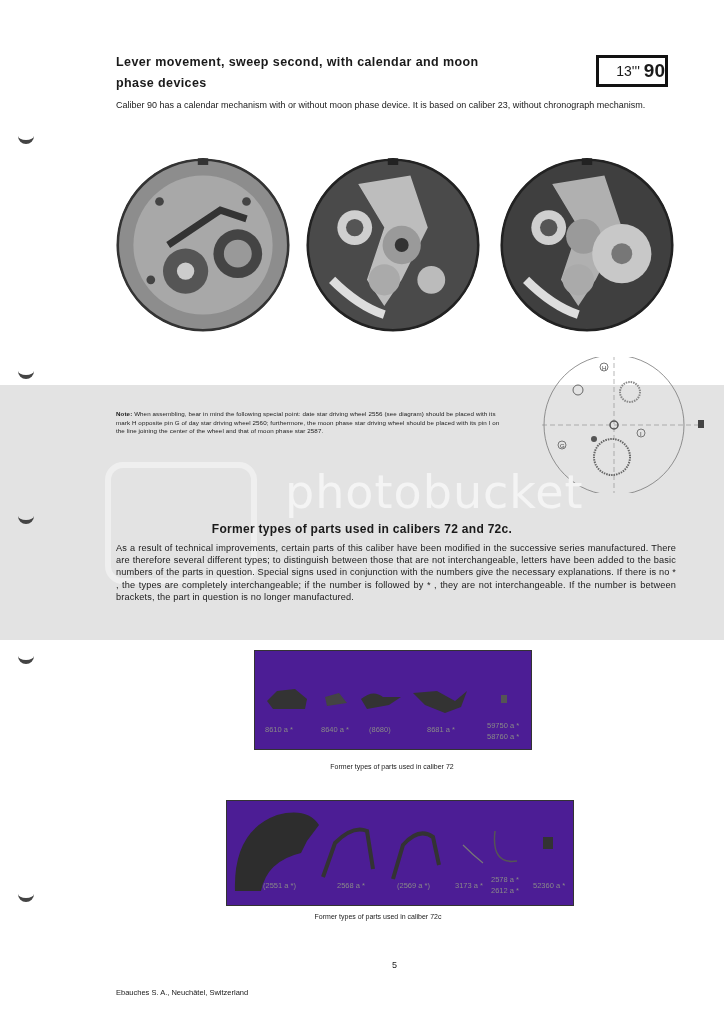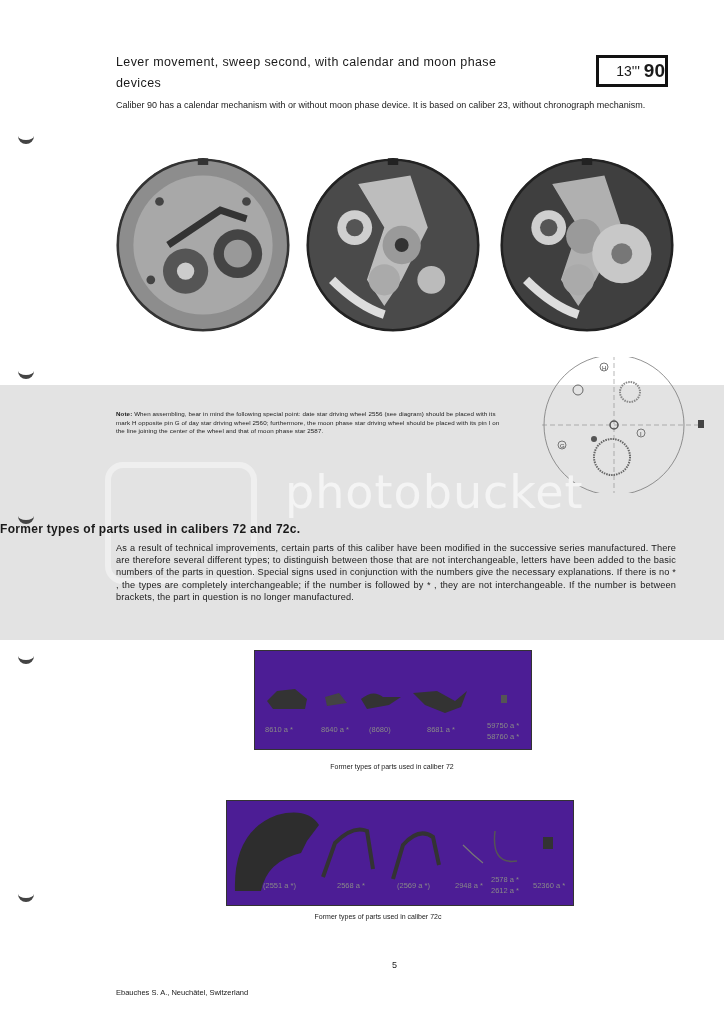--- a/index.html
+++ b/index.html
@@ -1,32 +1,32 @@
 <!DOCTYPE html>
 <html><head>
 <meta charset="utf-8">
 <style>
   html,body{margin:0;padding:0;}
   body{width:724px;height:1024px;background:#ffffff;position:relative;overflow:hidden;
        font-family:"Liberation Sans",sans-serif;color:#1a1a1a;}
   .band{position:absolute;left:0;top:385px;width:724px;height:255px;background:#e3e3e3;}
-  .title{position:absolute;left:116px;top:52px;width:400px;font-weight:normal;font-size:12.5px;line-height:21px;letter-spacing:0.4px;}
+  .title{position:absolute;left:116px;top:52px;width:400px;font-weight:bold;font-size:12.5px;line-height:21px;letter-spacing:0.4px;}
   .badge{position:absolute;left:596px;top:55px;width:72px;height:32px;border:3px solid #111;box-sizing:border-box;
          display:flex;align-items:center;justify-content:flex-end;font-size:14px;}
   .badge b{font-size:19px;margin-left:4px;}
   .intro{position:absolute;left:116px;top:99px;width:540px;font-size:9px;line-height:12.5px;}
   .photos{position:absolute;left:116px;top:150px;width:560px;height:180px;}
   .photo{position:absolute;top:8px;width:174px;height:174px;border-radius:50%;}
   .note{position:absolute;left:116px;top:410px;width:390px;font-size:6.2px;line-height:8.6px;letter-spacing:0.1px;}
   .note b{font-weight:bold;}
   .diagram{position:absolute;left:532px;top:357px;width:178px;height:136px;}
   .wm{position:absolute;left:285px;top:465px;font-size:46px;color:#f4f4f4;letter-spacing:1px;font-family:"DejaVu Sans",sans-serif;}
   .wm2{position:absolute;left:345px;top:514px;font-size:11px;color:#ececec;letter-spacing:1px;margin-top:44px;}
   .wmcam{position:absolute;left:105px;top:462px;width:140px;height:110px;border:6px solid #efefef;border-radius:18px;}
-  .h2{position:absolute;left:0;width:724px;top:522px;font-weight:bold;font-size:12px;letter-spacing:0.3px;}
+  .h2{position:absolute;left:0;width:724px;top:522px;text-align:center;font-weight:bold;font-size:12px;letter-spacing:0.3px;}
   .body{position:absolute;left:116px;top:542px;width:560px;font-size:9.2px;line-height:12.2px;text-align:justify;letter-spacing:0.15px;}
   .fig{position:absolute;border:1.5px solid #333;background:#4c1d95;}
   .fig1{left:254px;top:650px;width:276px;height:98px;}
   .fig2{left:226px;top:800px;width:346px;height:104px;}
   .plabel{position:absolute;font-size:7.5px;color:#888;white-space:nowrap;}
   .cap{position:absolute;font-size:7px;text-align:center;width:300px;}
   .pageno{position:absolute;left:392px;top:960px;font-size:9px;}
   .footer{position:absolute;left:116px;top:988px;font-size:7.5px;}
   .punch{position:absolute;left:18px;width:16px;height:12px;border-bottom:4px solid #444;border-radius:0 0 12px 12px;}
 </style>
@@ -140,21 +140,21 @@
     <path d="M8 90 Q6 30 50 14 Q80 6 92 24 L80 40 L74 52 Q40 60 34 90 Z" fill="#2d2d2d"></path>
     <path d="M96 76 L108 42 Q126 24 140 30 L146 68" stroke="#333" stroke-width="4" fill="none"></path>
     <path d="M166 78 L176 44 Q192 26 206 36 L212 64" stroke="#333" stroke-width="4" fill="none"></path>
     <path d="M236 44 Q246 54 256 62" stroke="#777" stroke-width="1.2" fill="none"></path>
     <path d="M268 30 Q264 64 290 60" stroke="#555" stroke-width="1.5" fill="none"></path>
     <rect x="316" y="36" width="10" height="12" fill="#333"></rect>
   </svg>
   <span class="plabel" style="left:36px;top:80px">(2551 a *)</span>
   <span class="plabel" style="left:110px;top:80px">2568 a *</span>
   <span class="plabel" style="left:170px;top:80px">(2569 a *)</span>
-  <span class="plabel" style="left:228px;top:80px">2948 a *</span>
+  <span class="plabel" style="left:228px;top:80px">3173 a *</span>
   <span class="plabel" style="left:264px;top:74px">2578 a *</span>
   <span class="plabel" style="left:264px;top:85px">2612 a *</span>
   <span class="plabel" style="left:306px;top:80px">52360 a *</span>
 </div>
 <div class="cap" style="left:228px;top:913px">Former types of parts used in caliber 72c</div>
 
 <div class="pageno">5</div>
 <div class="footer">Ebauches S. A., Neuchâtel, Switzerland</div>
 
 </body></html>

